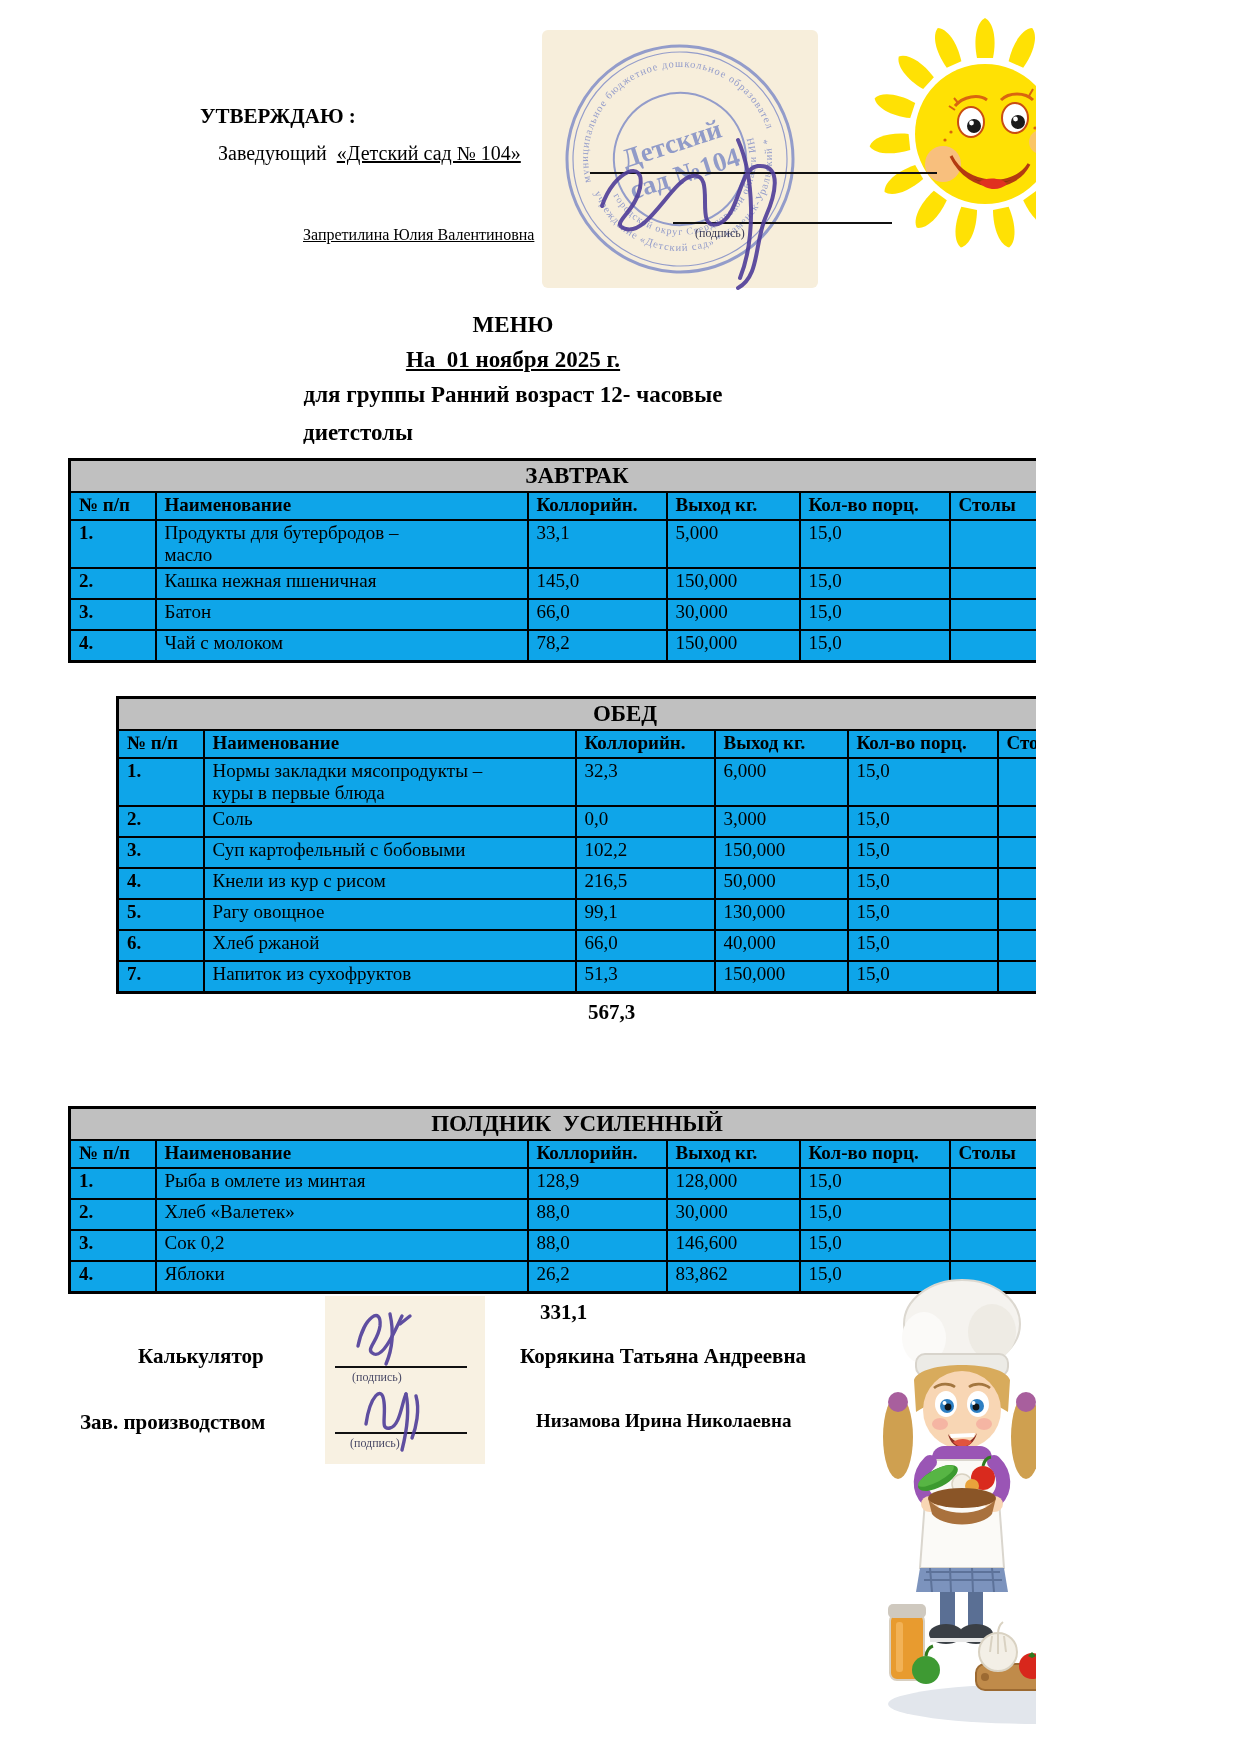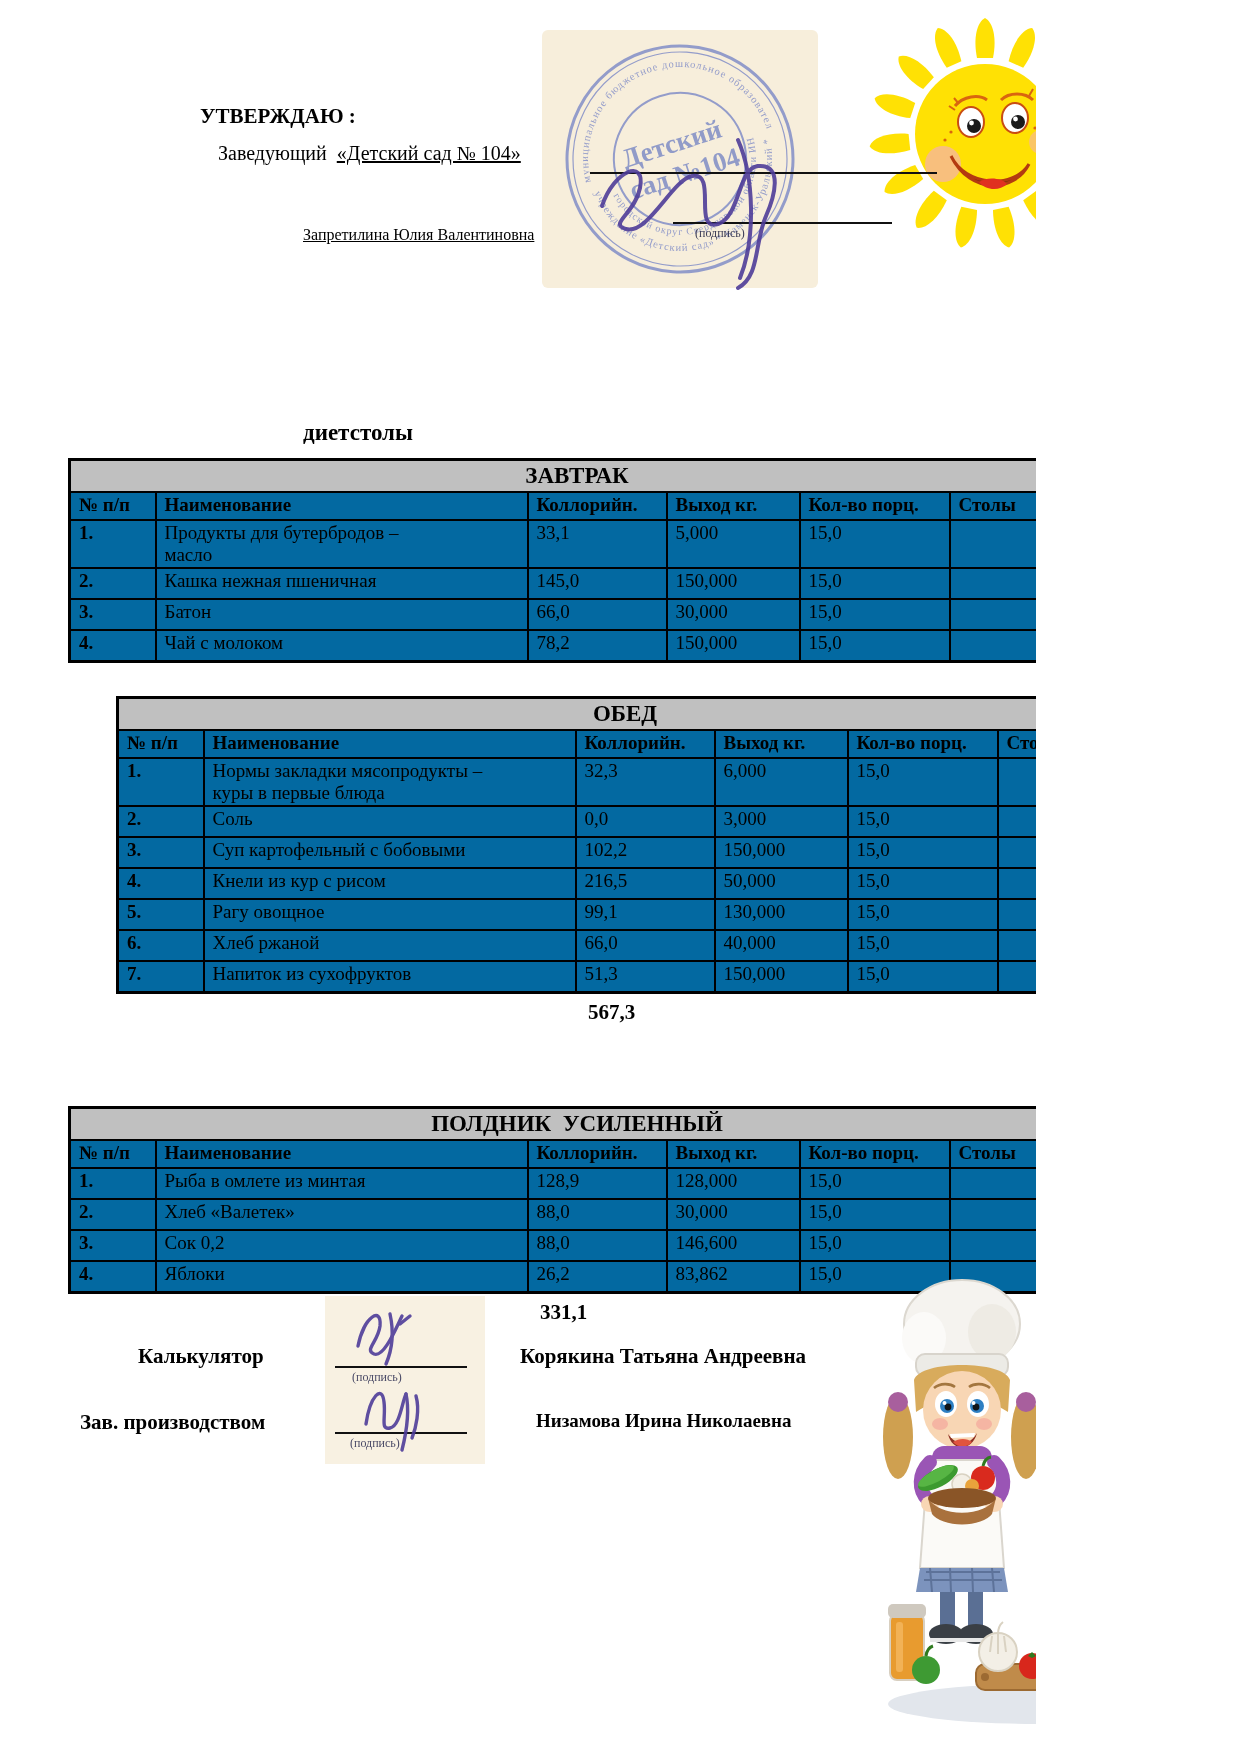--- a/index.html
+++ b/index.html
@@ -22,21 +22,21 @@
   .big-sign{left:588px;top:128px;z-index:6;}
   .sun{left:862px;top:16px;z-index:1;}
   
   .title-wrap{left:68px;top:312px;width:890px;text-align:center;font-size:23px;}
   .title-wrap div{margin-bottom:9px;}
   .title-line4{left:303px;top:420px;font-size:23px;font-family:Liberation Serif, serif;}
   
   #meal-tables{position:absolute;left:0;top:0;width:100%;height:100%;}
   .meal{position:absolute;left:68px;}
   .meal-1{top:458px;} .meal-2{top:696px;padding-left:48px;} .meal-3{top:1106px;}
-  table{border-collapse:collapse;border:3px solid #000;table-layout:fixed;width:1015px;background:#0369a1;}
+  table{border-collapse:collapse;border:3px solid #000;table-layout:fixed;width:1015px;background:#0ea5e9;}
   th,td{border:2px solid #000;padding:1px 8px;font-size:19px;text-align:left;vertical-align:top;
         overflow:hidden;}
   th.banner{background:#c0c0c0;text-align:center;font-size:23px;padding:2px 0;white-space:pre;}
   th.colhead{font-size:19px;height:24px;}
   td{height:27px;}
   td.c-name{white-space:pre-line;}
   td.c-num{font-weight:bold;}
   .total{font-weight:bold;font-size:21px;margin:6px 0 0 472px;}
   
   .calc-role{left:138px;top:1344px;font-size:21px;}
@@ -136,20 +136,25 @@
       </g>
       <path d="M-34,22 C-20,52 28,56 44,30 C30,58 -14,62 -34,22 Z" fill="#7a2c0c" stroke="#b33a10" stroke-width="3"></path>
       <path d="M-6,48 C2,42 18,44 22,50 C14,58 0,56 -6,48 Z" fill="#e03020"></path>
       <circle cx="-34" cy="-2" r="1.6" fill="#d9650f"></circle>
         <circle cx="-40" cy="6" r="1.6" fill="#d9650f"></circle>
       <circle cx="50" cy="-6" r="1.6" fill="#d9650f"></circle>
         <circle cx="56" cy="2" r="1.6" fill="#d9650f"></circle>
     </g>
   </svg>
 
+  <div class="abs title-wrap b">
+    <div>МЕНЮ</div>
+    <div class="u pre">На  01 ноября 2025 г.</div>
+    <div>для группы Ранний возраст 12- часовые</div>
+  </div>
   <div class="abs title-line4 b">диетстолы</div>
 
   <div id="meal-tables">
       <section class="meal meal-1">
         <table>
           <colgroup>
             <col style="width: 86px;">
             <col style="width: 372px;">
             <col style="width: 139px;">
             <col style="width: 133px;">

